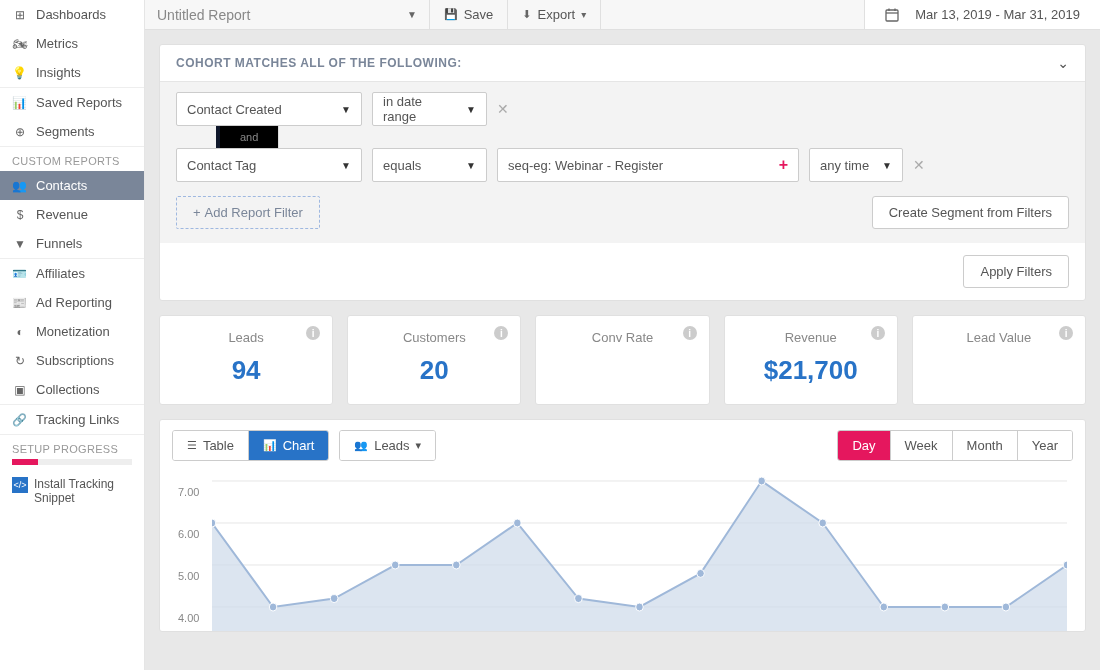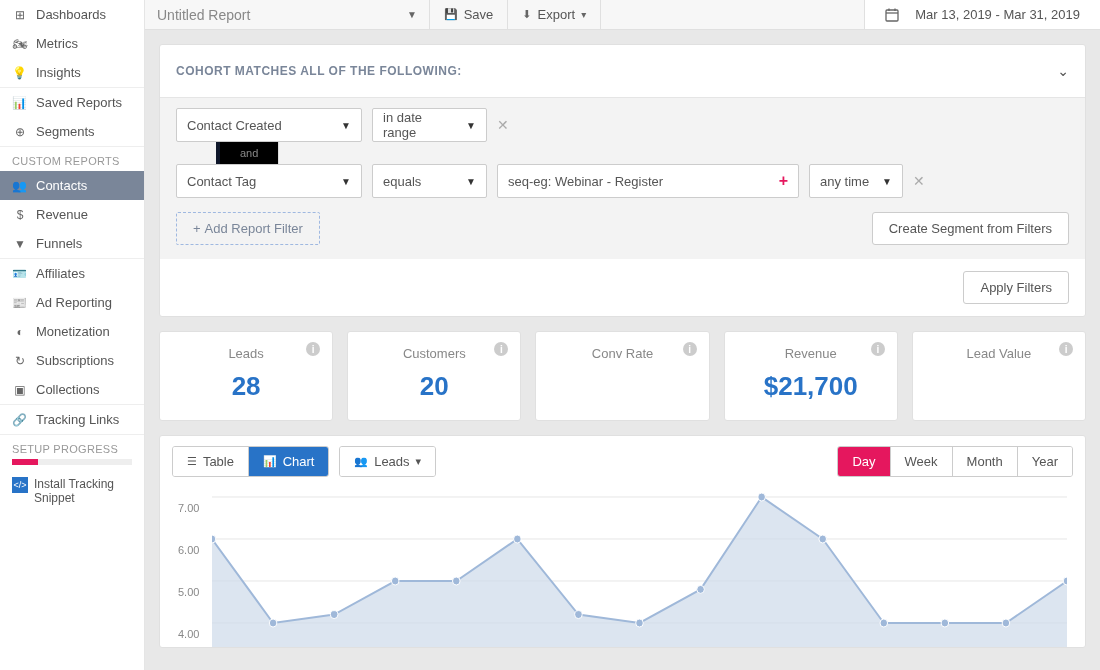--- a/index.html
+++ b/index.html
@@ -21,21 +21,21 @@
 .topbar { display: flex; align-items: stretch; background: #f7f7f7; border-bottom: 1px solid #e0e0e0; height: 30px; }
 .report-title { flex: 0 0 auto; padding: 6px 12px; font-size: 14px; color: #888; display: flex; align-items: center; border-right: 1px solid #e0e0e0; width: 285px; justify-content: space-between; }
 .title-caret { color: #666; font-size: 10px; }
 .topbar-btn { padding: 6px 14px; border-right: 1px solid #e0e0e0; display: flex; align-items: center; gap: 6px; cursor: pointer; font-size: 13px; color: #555; }
 .topbar-btn .icn { font-size: 11px; color: #666; }
 .spacer { flex: 1; }
 .date-cell { display: flex; align-items: center; gap: 16px; padding: 6px 20px; background: #fff; border-left: 1px solid #e0e0e0; font-size: 13px; color: #555; }
 .date-cell .cal-icon { color: #666; width: 14px; height: 14px; }
 .content { flex: 1; padding: 14px; overflow: hidden; background: #e8e8e8; }
 .panel { background: #fff; border: 1px solid #e0e0e0; border-radius: 3px; margin-bottom: 14px; }
-.cohort-header { display: flex; align-items: center; justify-content: space-between; padding: 18px 16px; }
+.cohort-header { display: flex; align-items: center; justify-content: space-between; padding: 10px 16px; }
 .cohort-title { font-size: 12px; font-weight: 700; color: #7a8699; letter-spacing: 0.5px; }
 .chevron-down { color: #555; font-size: 14px; }
 .filters-body { background: #f3f3f3; border-top: 1px solid #e5e5e5; padding: 10px 16px 14px; }
 .filter-row { display: flex; align-items: center; gap: 10px; margin-bottom: 0; }
 .select-like { background: #fff; border: 1px solid #ccc; border-radius: 2px; height: 34px; display: flex; align-items: center; padding: 0 10px; font-size: 13px; color: #555; justify-content: space-between; cursor: pointer; }
 .select-like .caret { color: #333; font-size: 10px; margin-left: 10px; }
 .sl-md { width: 186px; }
 .sl-sm { width: 115px; }
 .sl-lg { width: 302px; }
 .sl-any { width: 94px; }
@@ -229,21 +229,21 @@
         </div>
         <div class="apply-row">
           <div class="btn-outline">Apply Filters</div>
         </div>
       </div>
 
       <div class="metrics-row" id="metrics-root">
           <div class="metric-card">
             <div class="metric-info">i</div>
             <div class="metric-label">Leads</div>
-            <div class="metric-value">28</div>
+            <div class="metric-value">94</div>
           </div>
           <div class="metric-card">
             <div class="metric-info">i</div>
             <div class="metric-label">Customers</div>
             <div class="metric-value">20</div>
           </div>
           <div class="metric-card">
             <div class="metric-info">i</div>
             <div class="metric-label">Conv Rate</div>
           </div>

